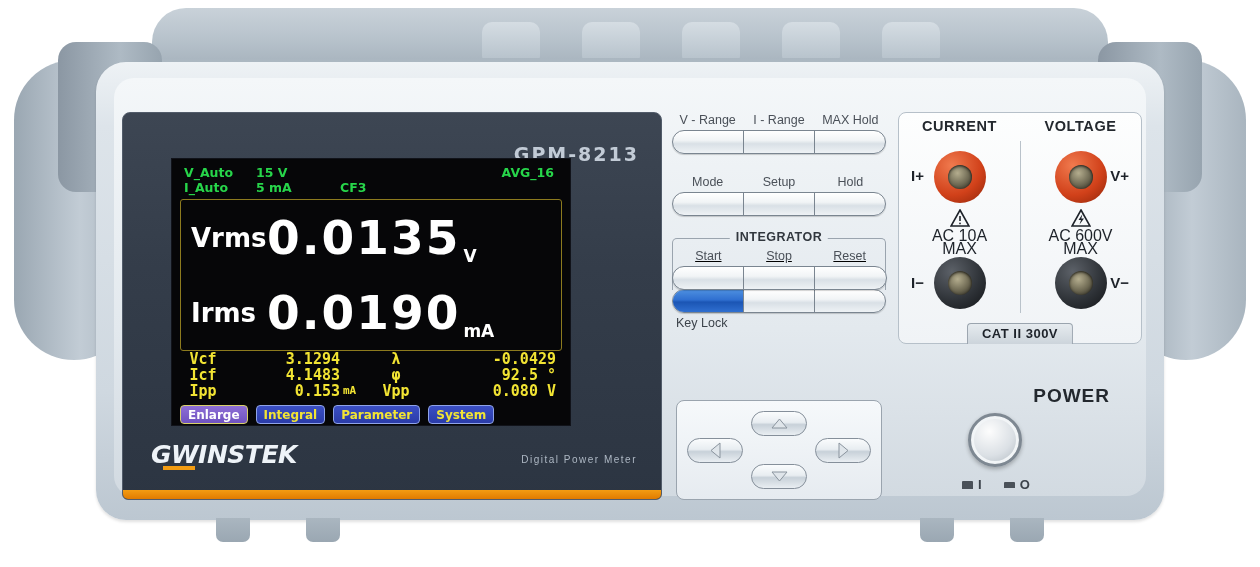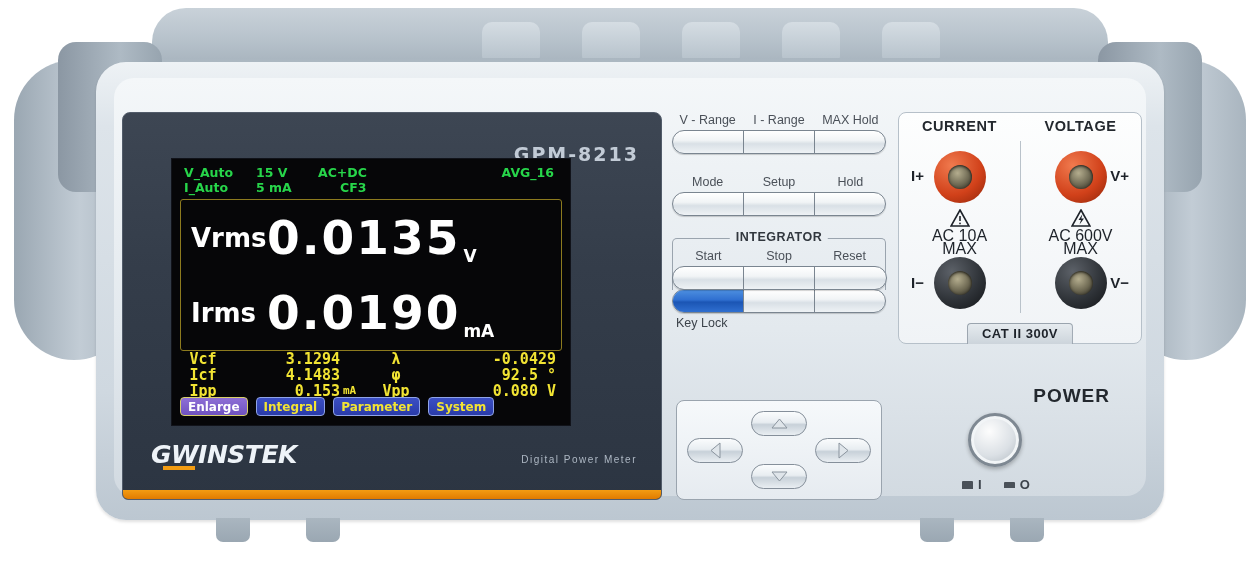--- a/index.html
+++ b/index.html
@@ -149,21 +149,21 @@
     font-family: "DejaVu Sans Mono", monospace;
   }
   .p-row { display:flex; height: 16px; line-height: 16px; }
   .p-lbl { width: 46px; text-align: center; }
   .p-val { width: 114px; text-align: right; }
   .p-unit { font-size: 11px; padding-left: 3px; width: 26px; }
   .p-lbl2 { width: 60px; text-align: center; }
   .p-val2 { flex: 1; text-align: right; padding-right: 6px; }
 
   .softkeys {
-    position:absolute; left: 8px; right: 6px; bottom: 8px; height: 20px;
+    position:absolute; left: 8px; right: 6px; bottom: 0; height: 20px;
     display:flex; gap: 8px;
   }
   .skey {
     height: 19px; border-radius: 4px;
     background: linear-gradient(180deg,#3b4fc4,#2a3ba8);
     border: 1px solid #8fa3e8;
     color: #f2e433; font-size: 12px; font-weight: bold;
     display:flex; align-items:center; justify-content:center;
     padding: 0 7px; font-family: "DejaVu Sans", sans-serif;
   }
@@ -194,20 +194,21 @@
   }
   .kbtn:last-child { border-right: none; }
   .kbtn.blue {
     background: linear-gradient(180deg,#4d8fe0 0%,#2f6fd0 45%,#1b55b4 55%,#2f6fd0 100%);
   }
 
   .integ-box {
     position:relative; margin-top: 22px; padding-top: 9px;
     border: 1.5px solid #9aa4ae; border-bottom: none;
     border-radius: 5px 5px 0 0;
+    text-decoration: underline;
   }
   .integ-title {
     position:absolute; left: 50%; transform: translateX(-50%); top: -9px;
     background: #e9eef2; padding: 0 6px;
     color:#31373e; font-size: 12.5px; font-weight: bold; letter-spacing: .5px;
   }
   .integ-box .kbar { margin: 0 -1.5px -1.5px -1.5px; }
 
   .keylock {
     color:#3c434b; font-size: 12.5px; margin-top: 3px; padding-left: 4px;
@@ -335,21 +336,20 @@
   <div class="front-panel">
 
     <div class="model-label">GPM-8213</div>
 
     <div class="lcd">
 
       <div class="lcd-head">
         <div class="row">
           <span class="c1">V_Auto</span>
           <span class="c2">15 V</span>
-          <span class="c3">AC+DC</span>
           <span class="avg">AVG_16</span>
         </div>
         <div class="row">
           <span class="c1">I_Auto</span>
           <span class="c2">5 mA</span>
           <span class="c3 cf">CF3</span>
         </div>
       </div>
 
       <div class="main-box">

